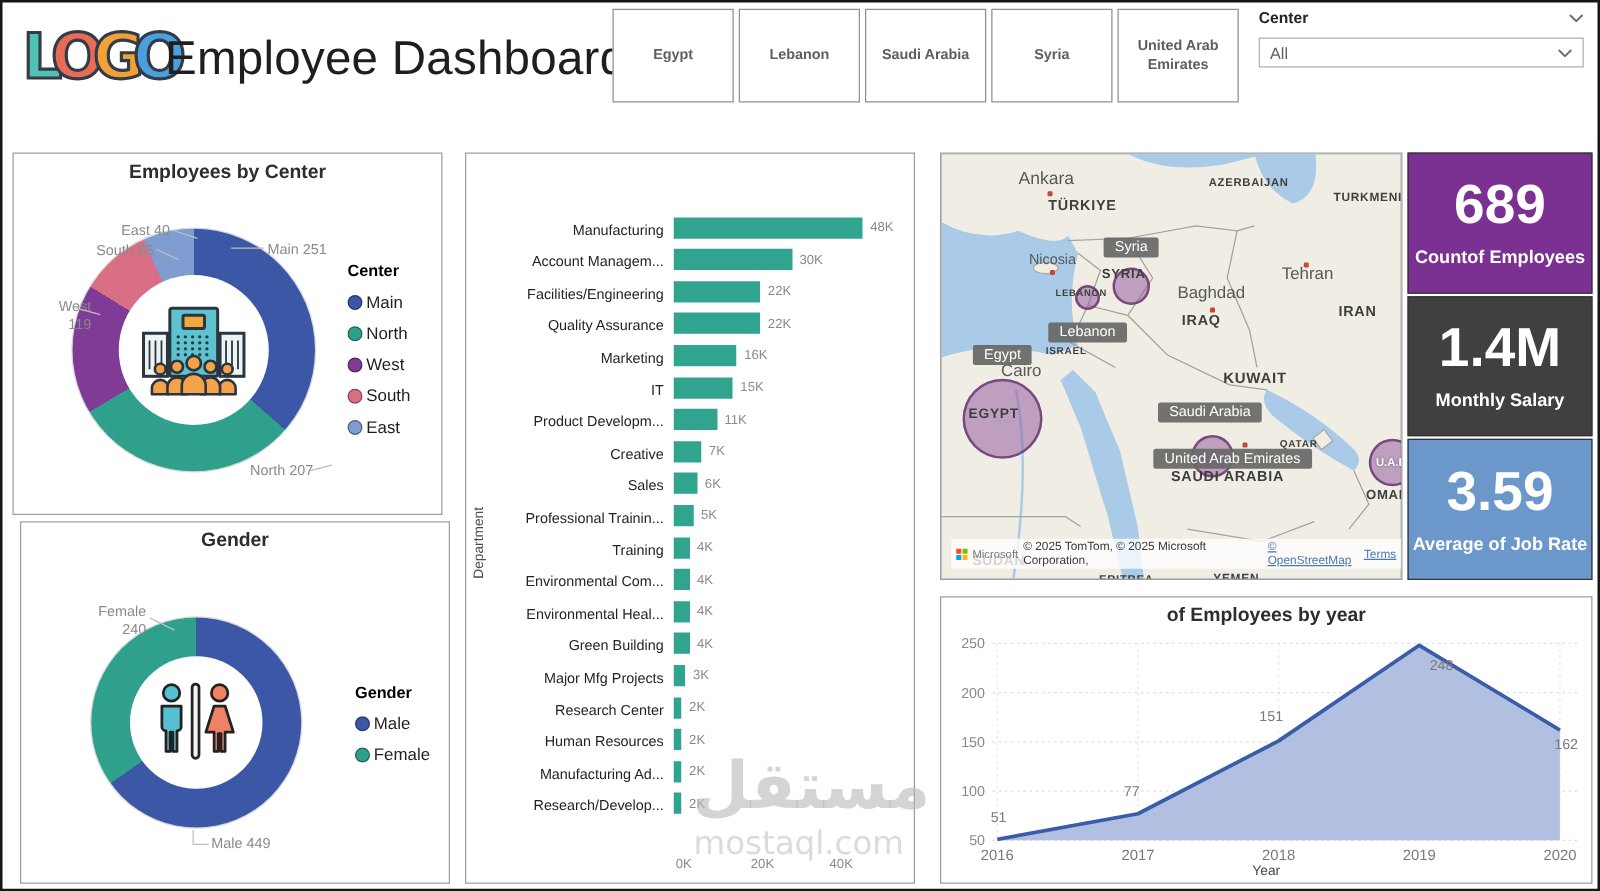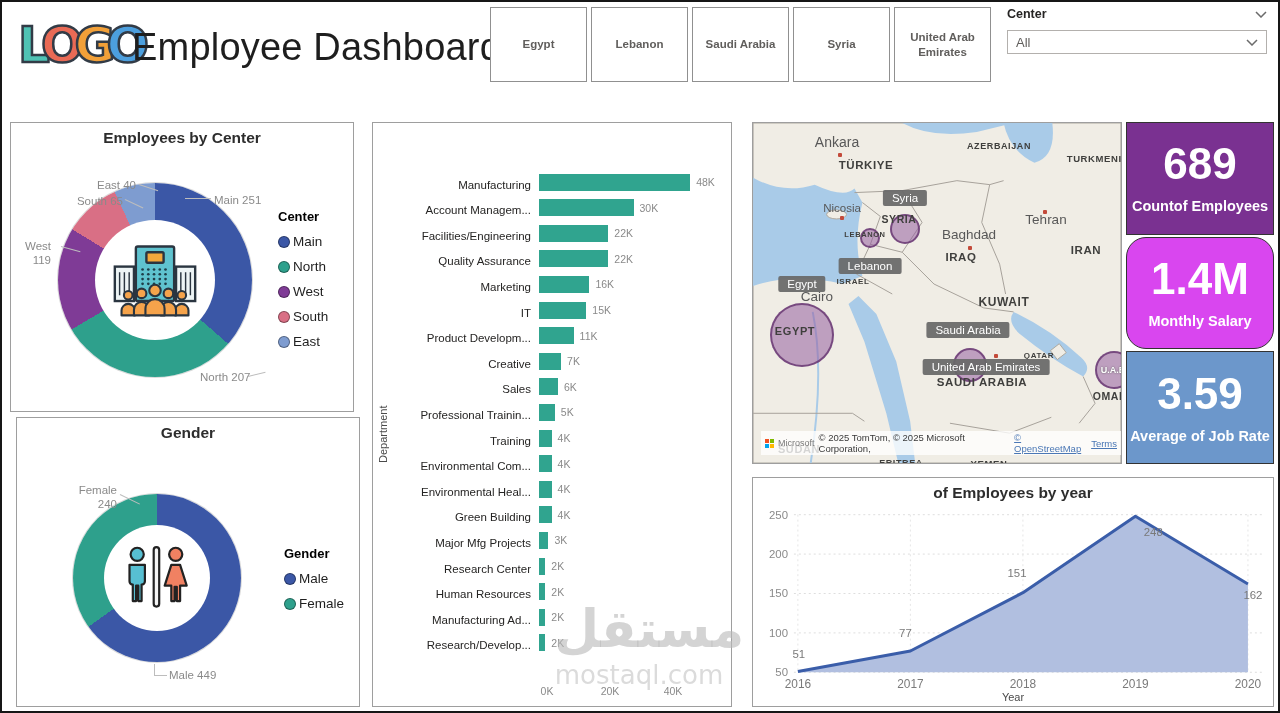--- a/index.html
+++ b/index.html
@@ -180,21 +180,21 @@
               <path d="M52 77 v-6 a8 8 0 0 1 16 0 v6 z"></path>
             <circle cx="46" cy="51" r="6"></circle>
               <path d="M36 77 v-7 a10 10 0 0 1 20 0 v7 z"></path>
           </g>
         </svg>
       </div>
     </div>
     <div class="callout" style="left:67px;top:56px;width:58px;text-align:right">East 40</div>
     <div class="callout" style="left:47px;top:72px;width:65px;text-align:right">South 65</div>
     <div class="callout" style="left:203px;top:71px">Main 251</div>
-    <div class="callout" style="left:2px;top:117px;width:38px;text-align:right">West 119</div>
+    <div class="callout" style="left:24px;top:117px;width:38px;text-align:right">West 119</div>
     <div class="callout" style="left:189px;top:248px">North 207</div>
     <div class="conn" style="left:128px;top:61px;width:20px;transform:rotate(18deg)"></div>
     <div class="conn" style="left:114px;top:76px;width:20px;transform:rotate(25deg)"></div>
     <div class="conn" style="left:174px;top:75px;width:26px"></div>
     <div class="conn" style="left:50px;top:123px;width:20px;transform:rotate(15deg)"></div>
     <div class="conn" style="left:237px;top:253px;width:18px;transform:rotate(-14deg)"></div>
     <div class="legend legend-a" id="legend-center">
         <div class="legend-title">Center</div>
         <div class="legend-item">
           <span class="legend-dot" style="background: rgb(59, 87, 166);"></span>
@@ -470,21 +470,21 @@
       <a>© OpenStreetMap</a>
       <a>Terms</a>
     </div>
   </section>
 
   <div class="kpi-stack">
     <div class="kpi" style="background: rgb(122, 49, 145);">
       <div class="kpi-value">689</div>
       <div class="kpi-label">Countof Employees</div>
     </div>
-    <div class="kpi" style="background: #d946ef; border-radius: 20px;">
+    <div class="kpi" style="background: #404040;">
       <div class="kpi-value">1.4M</div>
       <div class="kpi-label">Monthly Salary</div>
     </div>
     <div class="kpi" style="background: rgb(108, 151, 203);">
       <div class="kpi-value">3.59</div>
       <div class="kpi-label">Average of Job Rate</div>
     </div>
   </div>
 
   <section class="card card-year">

